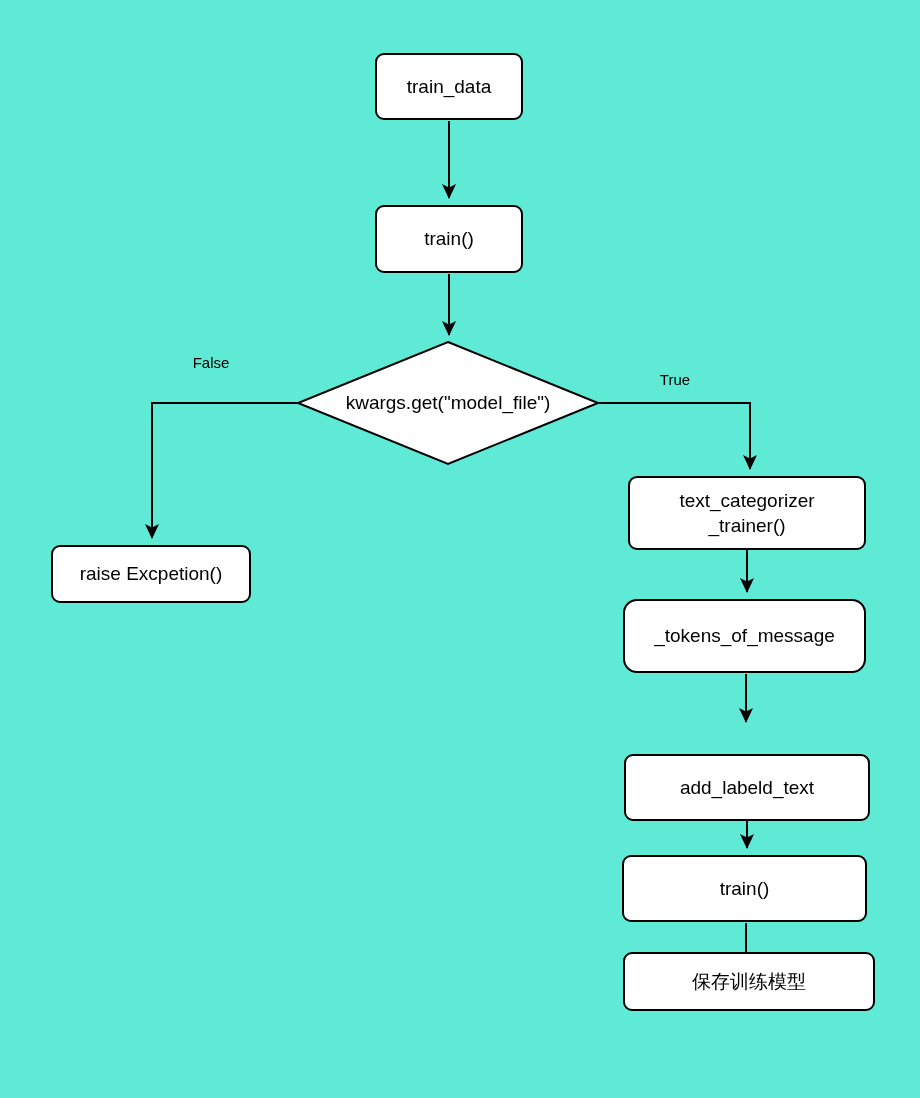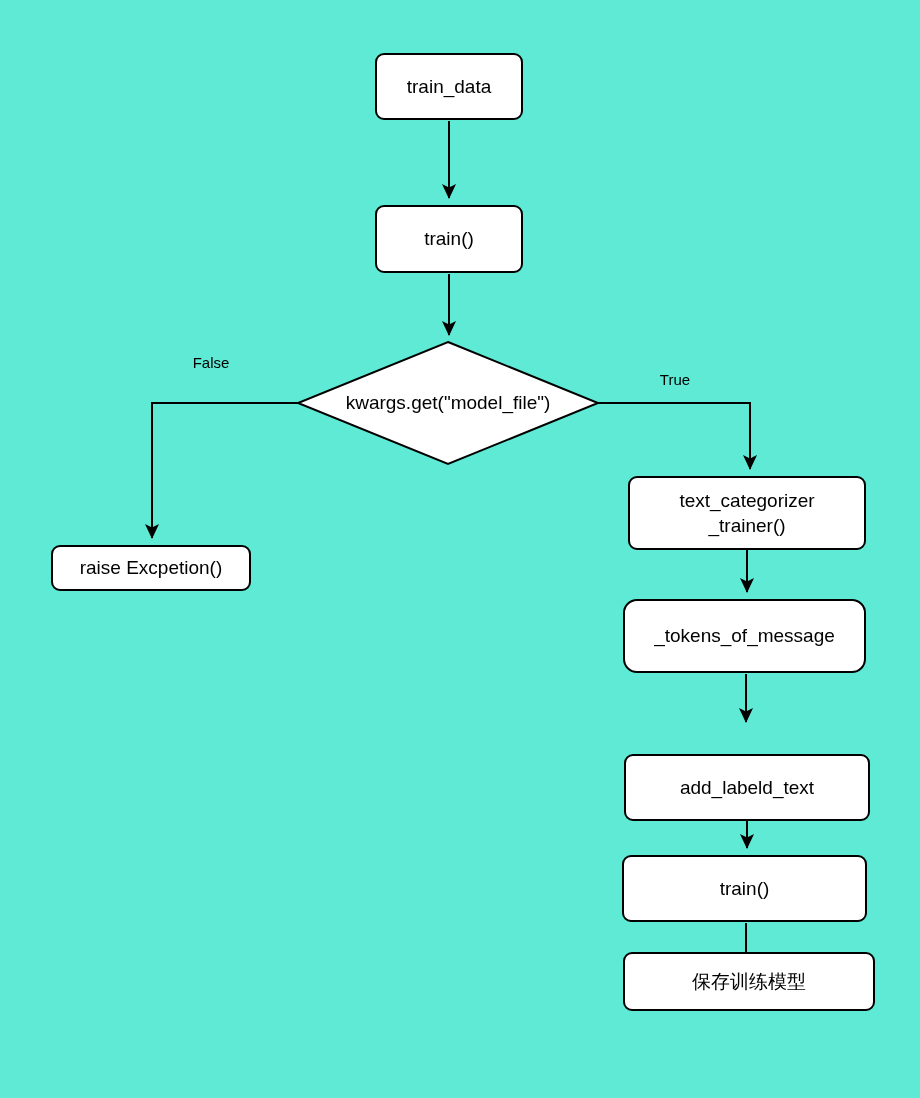--- a/index.html
+++ b/index.html
@@ -73,21 +73,21 @@
   <div class="node" style="left:375px; top:53px; width:148px; height:67px;">train_data</div>
 
   <div class="node" style="left:375px; top:205px; width:148px; height:68px;">train()</div>
 
   <div class="diamond-label" style="left:448px; top:403px;">kwargs.get("model_file")</div>
 
   <div class="floating-label" style="left:211px; top:362px;">False</div>
 
   <div class="floating-label" style="left:675px; top:379px;">True</div>
 
-  <div class="node" style="left:51px; top:545px; width:200px; height:46px;">raise Excpetion()</div>
+  <div class="node" style="left:51px; top:545px; width:200px; height:58px;">raise Excpetion()</div>
 
   <div class="node" style="left:628px; top:476px; width:238px; height:74px;">text_categorizer
 _trainer()</div>
 
   <div class="node" style="left:623px; top:599px; width:243px; height:74px;border-radius:14px;">_tokens_of_message</div>
 
   <div class="node" style="left:624px; top:729px; width:246px; height:67px;margin-top:25px;">add_labeld_text</div>
 
   <div class="node" style="left:622px; top:855px; width:245px; height:67px;">train()</div>
 

